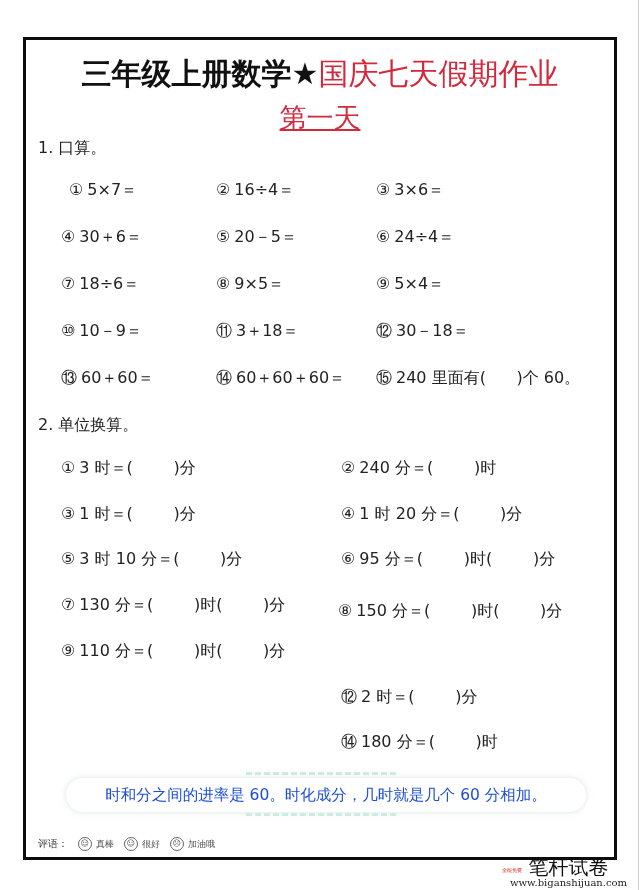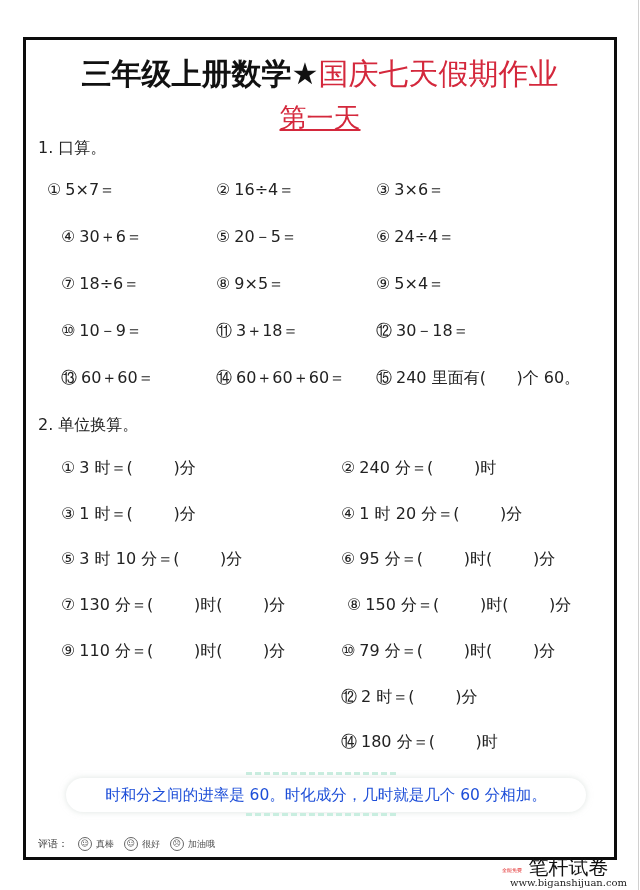--- a/index.html
+++ b/index.html
@@ -61,21 +61,21 @@
 <div class="frame">
   <div class="title">
     <span class="black">三年级上册数学★</span><span class="red">国庆七天假期作业</span>
   </div>
   <div class="subtitle">第一天</div>
 
   <div class="section-head" style="top:98px">1. 口算。</div>
 
   <div id="s1">
       <div class="row" style="top: 140px;">
-        <div class="cell" style="left: 21px;"><span class="num">①</span><span>5×7＝</span></div>
+        <div class="cell" style="left: 43px;"><span class="num">①</span><span>5×7＝</span></div>
         <div class="cell" style="left: 190px;"><span class="num">②</span><span>16÷4＝</span></div>
         <div class="cell" style="left: 350px;"><span class="num">③</span><span>3×6＝</span></div>
       </div>
       <div class="row" style="top: 187px;">
         <div class="cell" style="left: 35px;"><span class="num">④</span><span>30＋6＝</span></div>
         <div class="cell" style="left: 190px;"><span class="num">⑤</span><span>20－5＝</span></div>
         <div class="cell" style="left: 350px;"><span class="num">⑥</span><span>24÷4＝</span></div>
       </div>
       <div class="row" style="top: 234px;">
         <div class="cell" style="left: 35px;"><span class="num">⑦</span><span>18÷6＝</span></div>
@@ -104,25 +104,24 @@
       <div class="row" style="top: 464px; padding-left: 34px;">
         <div class="cell" style="left: 35px;"><span class="num">③</span><span>1 时＝(        )分</span></div>
         <div class="cell" style="left: 315px;"><span class="num">④</span><span>1 时 20 分＝(        )分</span></div>
       </div>
       <div class="row" style="top: 509px;">
         <div class="cell" style="left: 35px;"><span class="num">⑤</span><span>3 时 10 分＝(        )分</span></div>
         <div class="cell" style="left: 315px;"><span class="num">⑥</span><span>95 分＝(        )时(        )分</span></div>
       </div>
       <div class="row" style="top: 555px;">
         <div class="cell" style="left: 35px;"><span class="num">⑦</span><span>130 分＝(        )时(        )分</span></div>
-        <div class="cell" style="left: 321px;"><span class="num">⑧</span><span>150 分＝(        )时(        )分</span></div>
+        <div class="cell" style="left: 312px; margin-top: 6px;"><span class="num">⑧</span><span>150 分＝(        )时(        )分</span></div>
       </div>
       <div class="row" style="top: 601px;">
         <div class="cell" style="left: 35px;"><span class="num">⑨</span><span>110 分＝(        )时(        )分</span></div>
-        <div class="cell" style="left: 315px;"><span class="num">⑩</span><span>79 分＝(        )时(        )分</span></div>
       </div>
       <div class="row" style="top: 647px;">
         <div class="cell" style="left: 315px;"><span class="num">⑫</span><span>2 时＝(        )分</span></div>
       </div>
       <div class="row" style="top: 692px;">
         <div class="cell" style="left: 315px;"><span class="num">⑭</span><span>180 分＝(        )时</span></div>
       </div>
     </div>
 
   <div class="note-deco" style="top:732px"></div>

